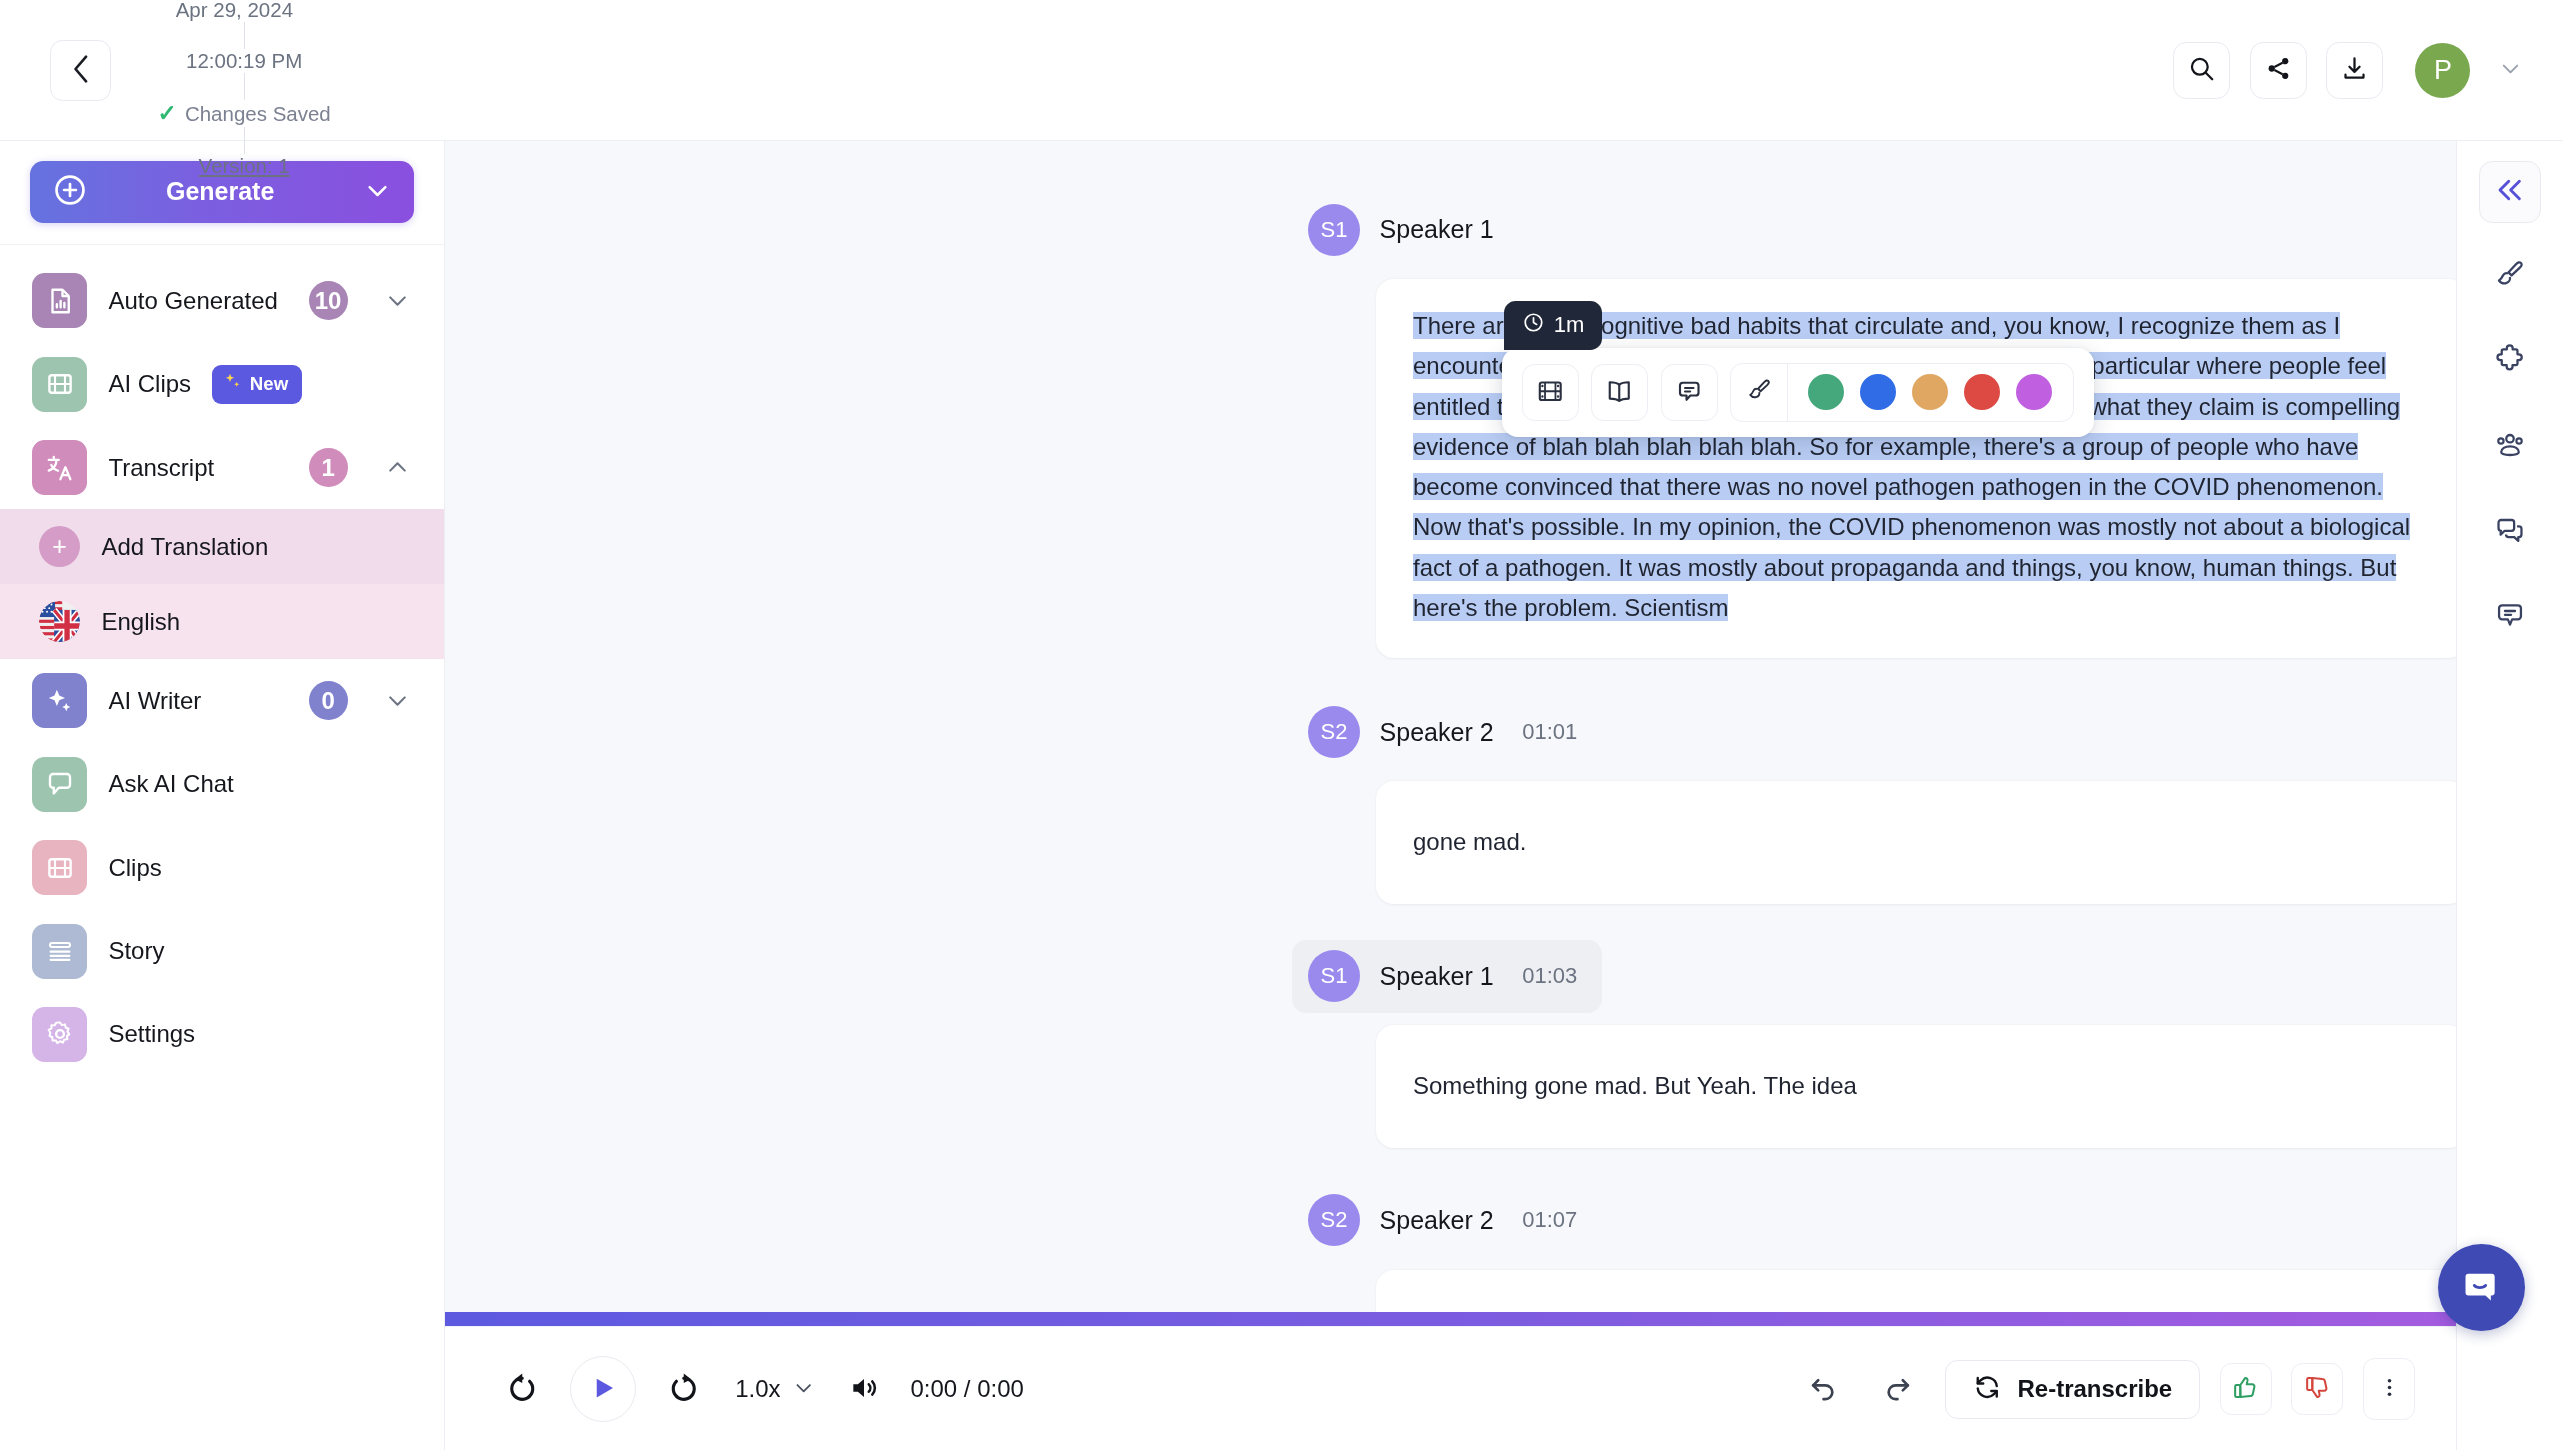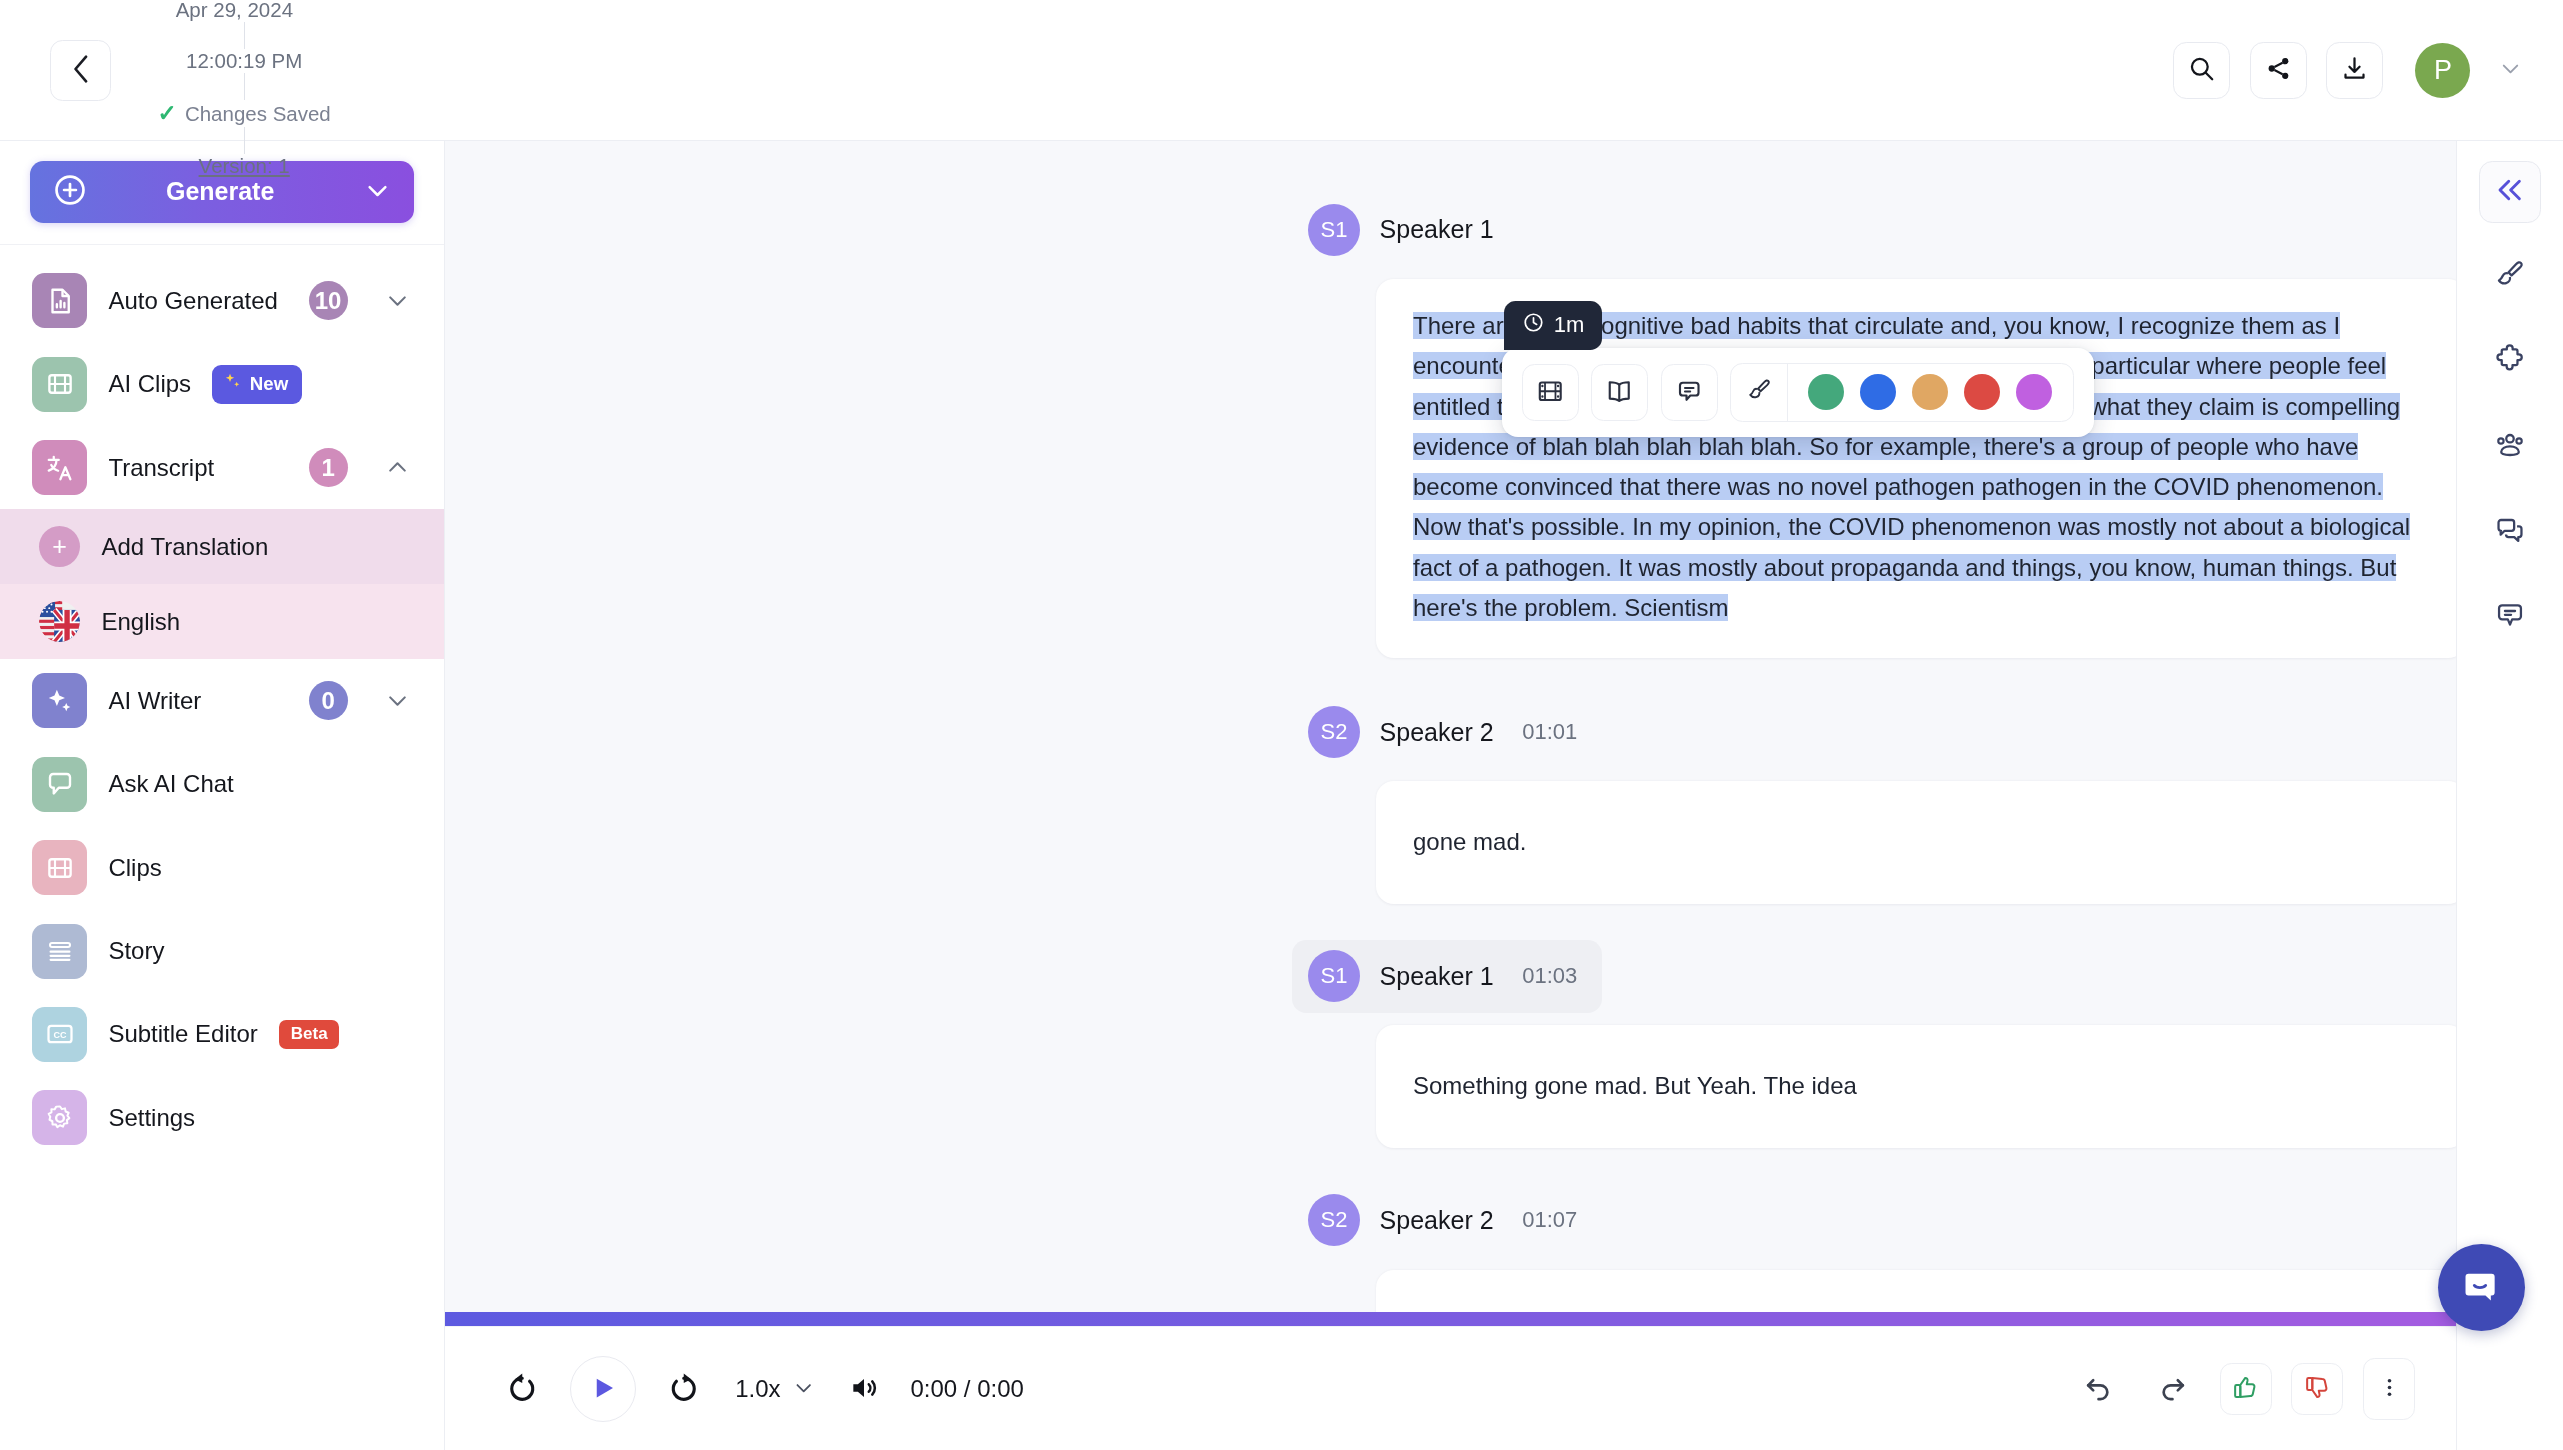--- a/index.html
+++ b/index.html
@@ -450,30 +450,20 @@
         <div class="nav-item">
           <span class="nav-ico" style="background:#aebad3">
             <svg width="30" height="30" viewBox="0 0 24 24" fill="none">
                 <rect x="4" y="5.5" width="16" height="3.2" rx="1.6" stroke="#fff" stroke-width="1.6"></rect>
                 <path d="M4.5 12.5h15M4.5 15.8h15M4.5 19h15" stroke="#fff" stroke-width="1.8" stroke-linecap="round"></path>
               </svg>
           </span>
           <span class="nav-label">Story</span>
         </div>
 
-        <div class="nav-item">
-          <span class="nav-ico" style="background:#aed3e0">
-            <svg width="30" height="30" viewBox="0 0 24 24" fill="none">
-                <rect x="2.8" y="5.5" width="18.4" height="13" rx="2.2" stroke="#fff" stroke-width="1.8"></rect>
-                <text x="12" y="15.4" font-family="Liberation Sans, sans-serif" font-size="7.2" font-weight="700" fill="#fff" text-anchor="middle">CC</text>
-              </svg>
-          </span>
-          <span class="nav-label">Subtitle Editor</span>
-          <span class="badge-beta">Beta</span>
-        </div>
 
         <div class="nav-item">
           <span class="nav-ico" style="background:#d5b4e8">
             <svg width="30" height="30" viewBox="0 0 24 24" fill="none">
                 <circle cx="12" cy="12" r="3.1" stroke="#fff" stroke-width="1.9"></circle>
                 <path d="M12 2.8l1.5 2.1 2.5-.6.5 2.5 2.4 1-1 2.3 1.6 2-2 1.6.4 2.5-2.6.3-.9 2.4-2.4-1.1-2.1 1.5-1.3-2.2-2.6.1-.1-2.6-2.3-1.2L4.2 11 2.9 8.7l2.3-1.2L5.1 5l2.6.1 1.3-2.2z" stroke="#fff" stroke-width="1.6" stroke-linejoin="round"></path>
               </svg>
           </span>
           <span class="nav-label">Settings</span>
         </div>
@@ -640,20 +630,31 @@
               </span>
             </div>
             <div class="pbtn">
               <span>
                 <svg width="32" height="32" viewBox="0 0 24 24" fill="none">
                     <path d="M15.6 6.2L19.4 10l-3.8 3.8" stroke="#3c4250" stroke-width="2" stroke-linecap="round" stroke-linejoin="round"></path>
                     <path d="M19.4 10h-9.2a5.2 5.2 0 000 10.4h1.4" stroke="#3c4250" stroke-width="2" stroke-linecap="round"></path>
                   </svg>
               </span>
             </div>
+            <div class="retr">
+              <span>
+                <svg width="28.5" height="28.5" viewBox="0 0 24 24" fill="none">
+                    <path d="M20 11a8 8 0 00-13.6-4.8L4 8.5" stroke="#12141a" stroke-width="2" stroke-linecap="round" stroke-linejoin="round"></path>
+                    <path d="M4 4.2v4.6h4.6" stroke="#12141a" stroke-width="2" stroke-linecap="round" stroke-linejoin="round"></path>
+                    <path d="M4 13a8 8 0 0013.6 4.8L20 15.5" stroke="#12141a" stroke-width="2" stroke-linecap="round" stroke-linejoin="round"></path>
+                    <path d="M20 19.8v-4.6h-4.6" stroke="#12141a" stroke-width="2" stroke-linecap="round" stroke-linejoin="round"></path>
+                  </svg>
+              </span>
+              <span class="retr-label">Re-transcribe</span>
+            </div>
             <div class="sm-btn">
               <span>
                 <svg width="27" height="27" viewBox="0 0 24 24" fill="none">
                     <path d="M7.4 20.5V9.8l4.4-6.3c1.4 0 2.2.9 2 2.4l-.7 3.3h4.8c1.4 0 2.3 1.1 2 2.4l-1.4 6.1c-.25 1.1-1.1 1.8-2.2 1.8z" stroke="#2f9e63" stroke-width="1.8" stroke-linejoin="round"></path>
                     <rect x="2.8" y="9.8" width="4.6" height="10.7" rx="1.2" stroke="#2f9e63" stroke-width="1.8"></rect>
                   </svg>
               </span>
             </div>
             <div class="sm-btn">
               <span>

